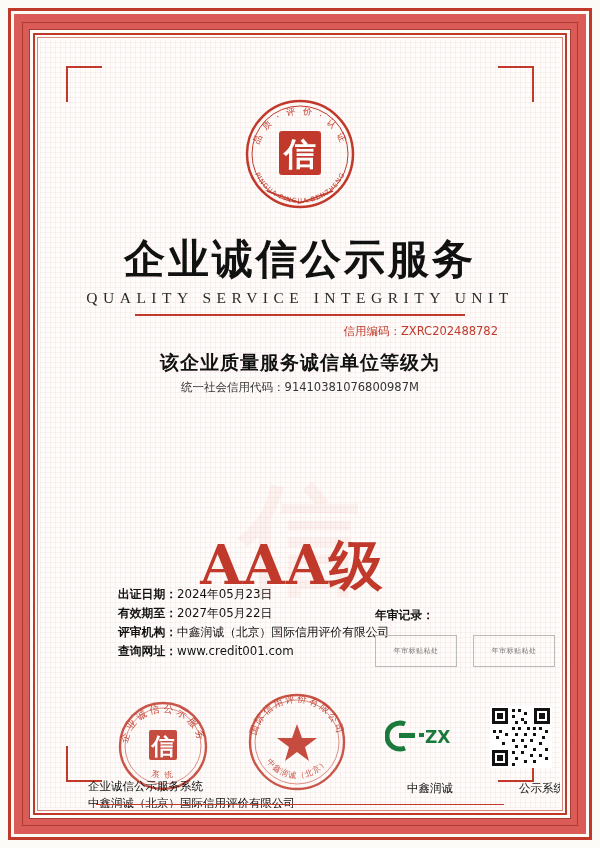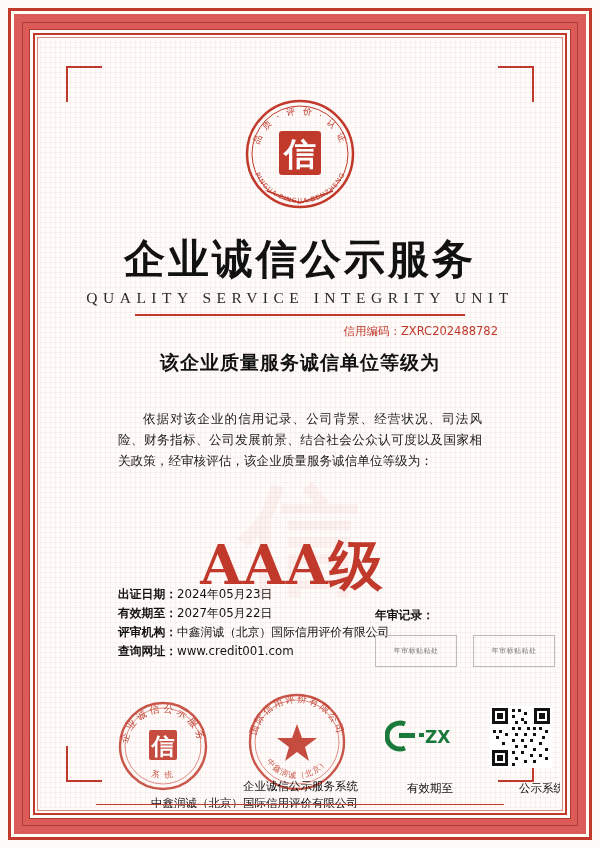--- a/index.html
+++ b/index.html
@@ -246,21 +246,21 @@
   .seal {
     position: absolute;
   }
   .seal-1 { left: 75px; top: 10px; }
   .seal-2 { left: 205px; top: 2px; }
   .seal-caption {
     position: absolute;
     left: 48px;
     top: 90px;
     width: 270px;
-    text-align: right;
+    text-align: left;
     font-size: 11.5px;
     line-height: 17px;
     color: #111;
   }
   .logo-ezx {
     position: absolute;
     left: 345px;
     top: 30px;
     width: 86px;
     height: 36px;
@@ -355,22 +355,24 @@
 
     <div class="title-cn">企业诚信公示服务</div>
     <div class="title-en">QUALITY SERVICE INTEGRITY UNIT</div>
     <div class="title-rule"></div>
 
     <div class="credit-no">
       <span>信用编码：</span><span>ZXRC202488782</span>
     </div>
 
     <div class="company">该企业质量服务诚信单位等级为</div>
-
-    <div class="body-text">依据对该企业的信用记录、公司背景、经营状况、司法风险、财务指标、公司发展前景、结合社会公众认可度以及国家相关政策，经审核评估，该企业质量服务诚信单位等级为：</div>
+    <div class="uscc">
+      <span>统一社会信用代码：</span><span>91410381076800987M</span>
+    </div>
+
 
     <div class="grade">AAA级</div>
 
     <div class="details">
       <div>
         <span class="lbl">出证日期：</span><span>2024年05月23日</span>
       </div>
       <div>
         <span class="lbl">有效期至：</span><span>2027年05月22日</span>
       </div>
@@ -490,20 +492,20 @@
             <rect x="49" y="48" width="3" height="3"></rect>
               <rect x="25" y="51" width="3" height="3"></rect>
               <rect x="34" y="54" width="3" height="3"></rect>
             <rect x="43" y="54" width="3" height="3"></rect>
               <rect x="55" y="51" width="3" height="3"></rect>
               <rect x="22" y="57" width="3" height="3"></rect>
           </g>
         </svg>
       </div>
 
-      <div class="mark-caption">有效期至</div>
+      <div class="mark-caption">中鑫润诚</div>
       <div class="qr-caption">公示系统</div>
     </div>
 
     <div class="footnote-rule"></div>
 
   </div>
 </div>
 
 </body></html>

